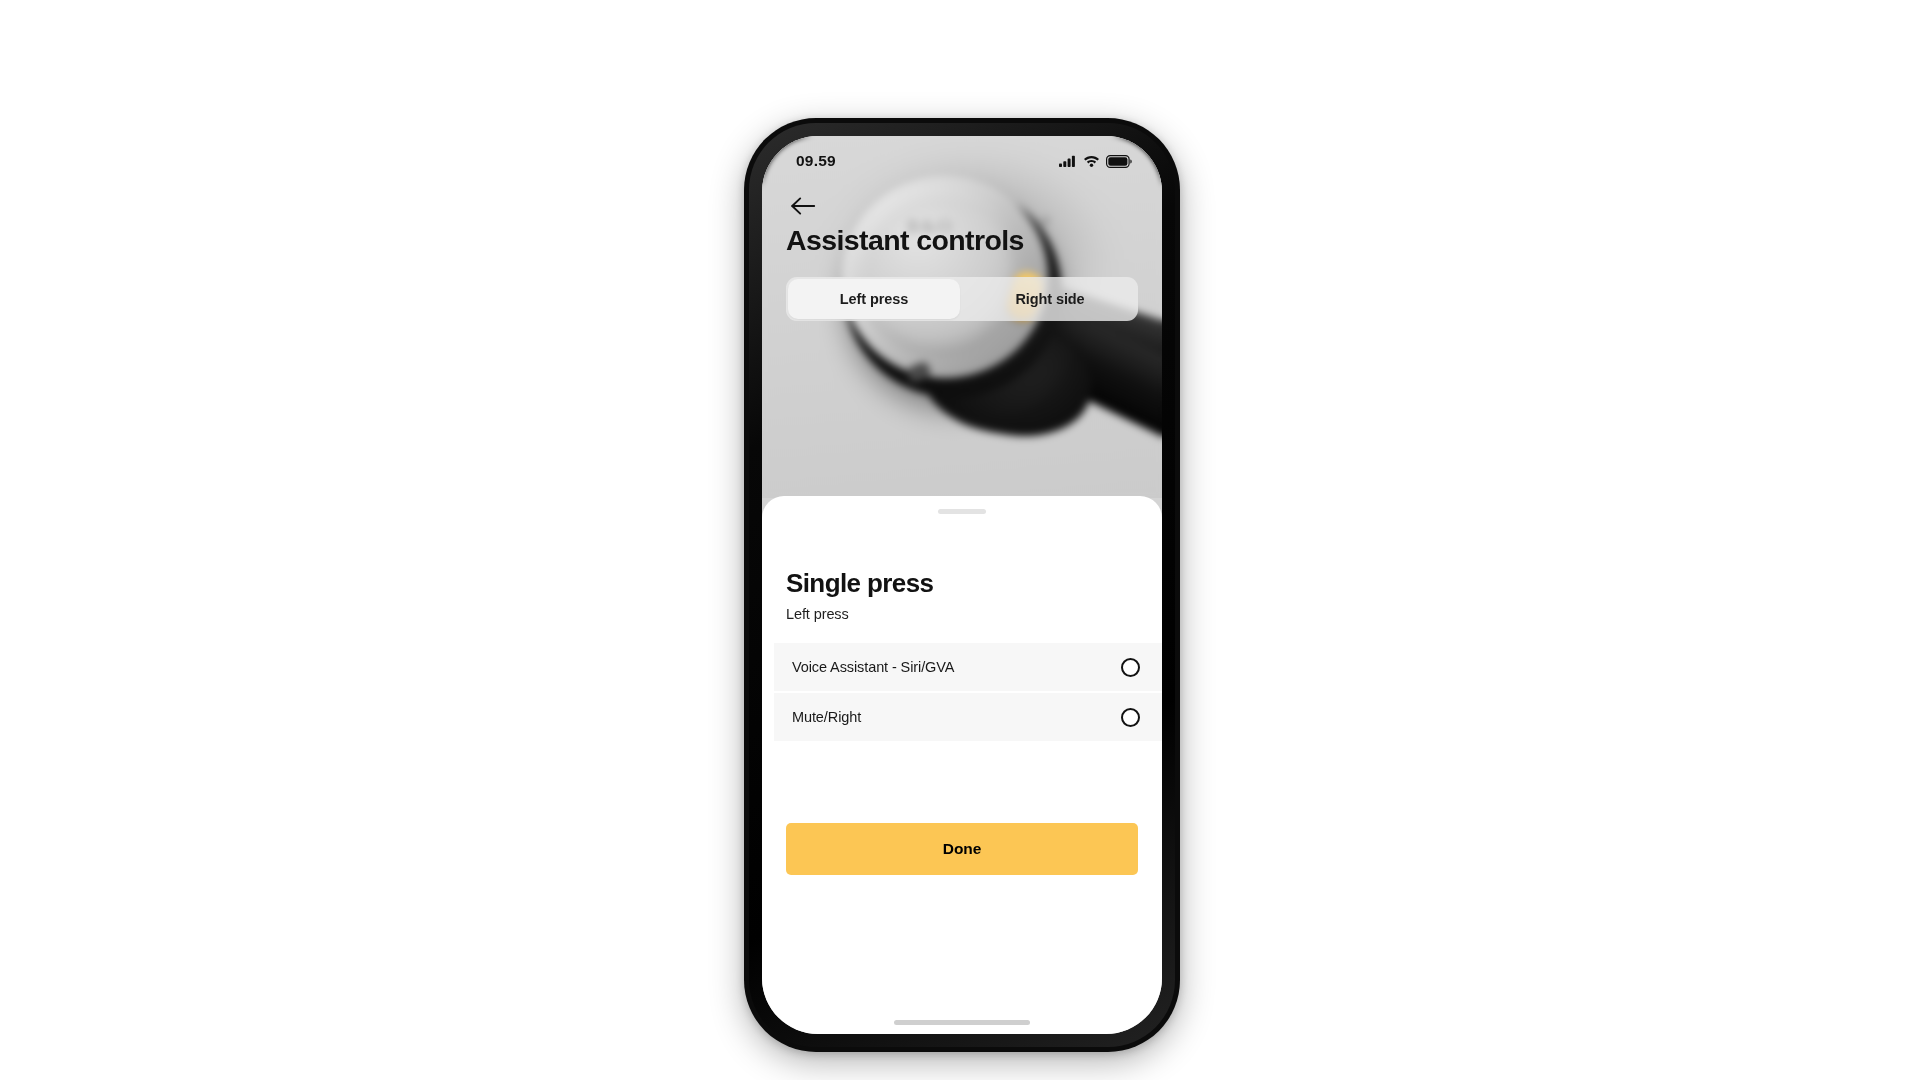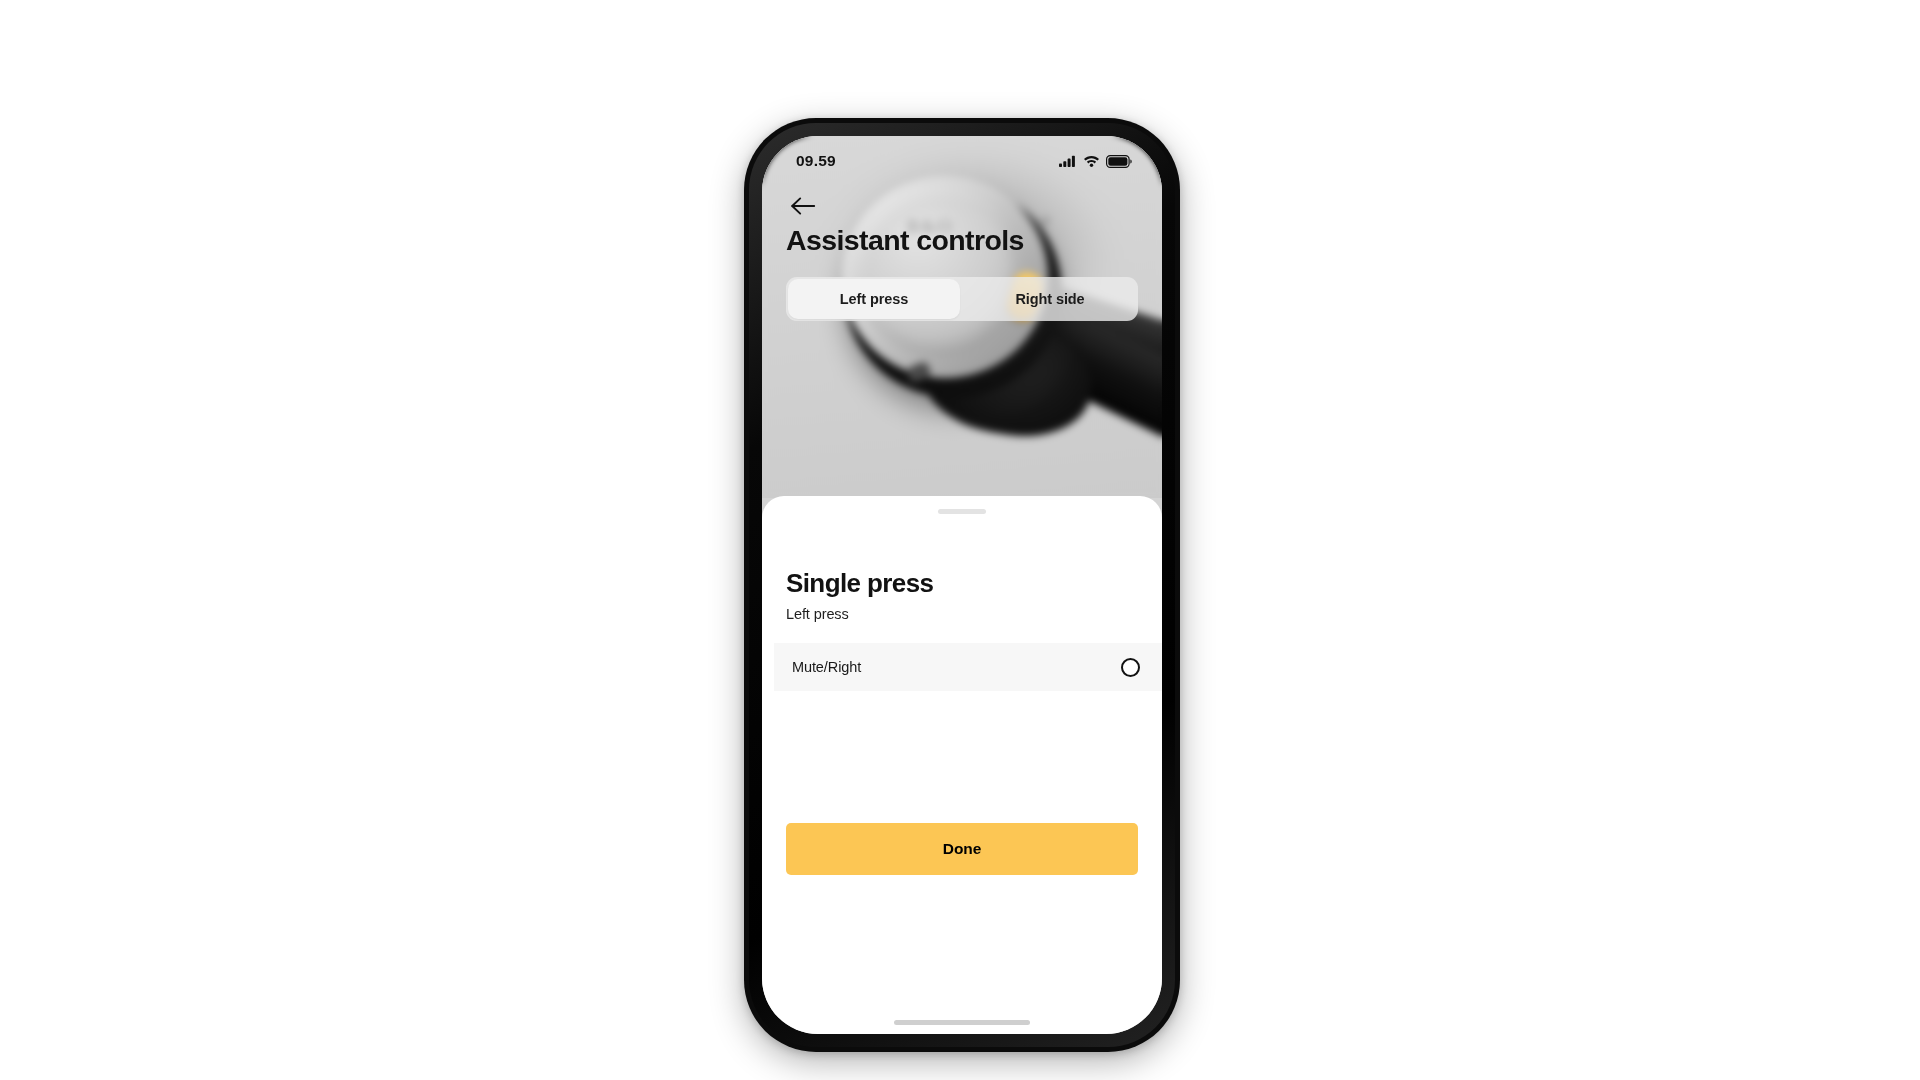--- a/index.html
+++ b/index.html
@@ -473,20 +473,24 @@
 
       <div class="sheet">
         <div class="sheet-handle"></div>
 
         <div class="sheet-title">Single press</div>
         <div class="sheet-subtitle">Left press</div>
 
         <div class="options">
 
 
+          <div class="option-row">
+            <span class="option-label">Voice Assistant - Siri/GVA</span>
+            <span class="radio"></span>
+          </div>
 
           <div class="option-row">
             <span class="option-label">Mute/Right</span>
             <span class="radio"></span>
           </div>
 
         </div>
 
         <button class="done-btn">Done</button>
       </div>

